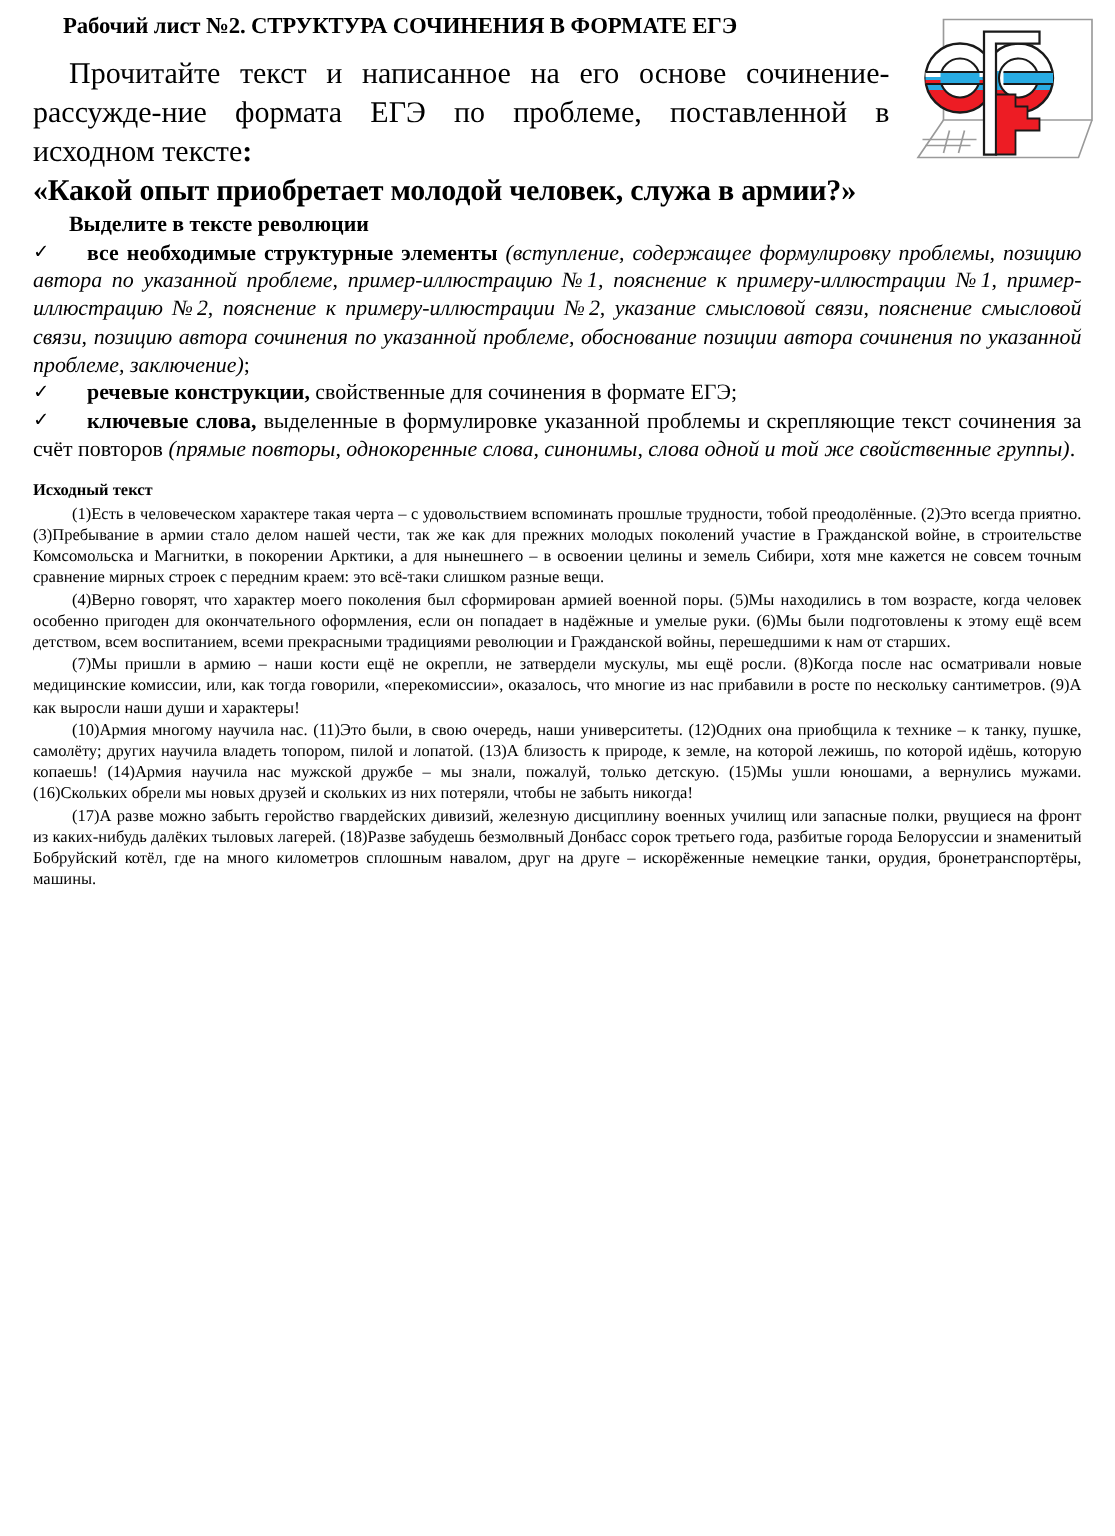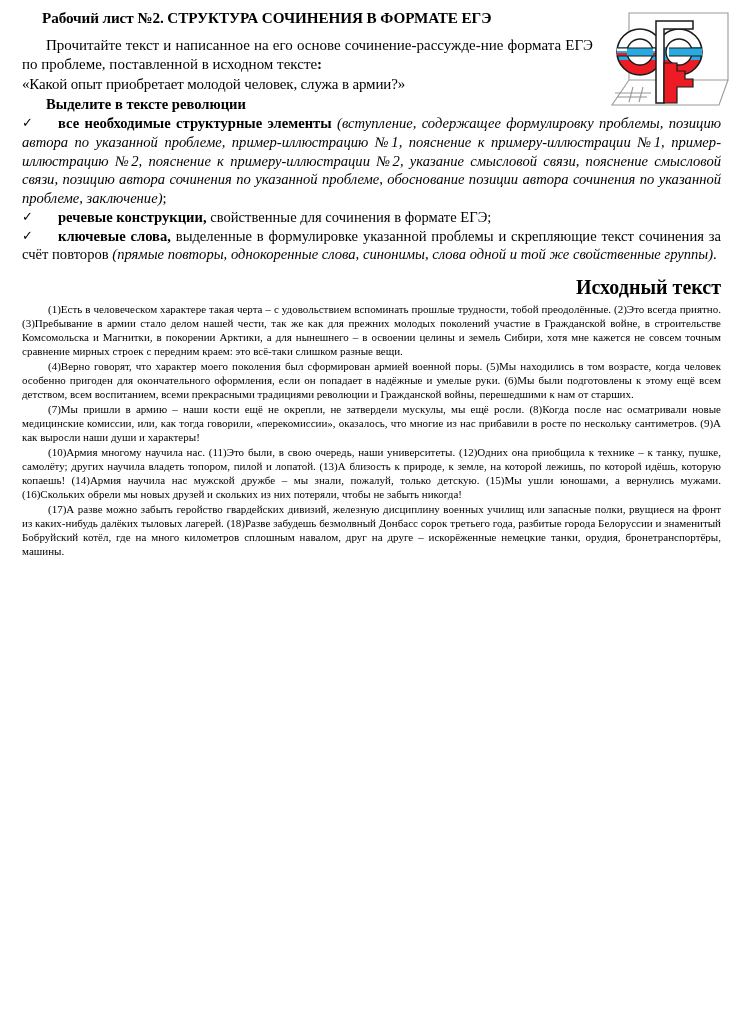--- a/index.html
+++ b/index.html
@@ -42,29 +42,29 @@
     font-weight: bold;
     line-height: 1.18;
     letter-spacing: -0.1px;
     white-space: nowrap;
   }
 
   
   .intro {
     margin: 0;
     padding: 9px 150px 0 22px;
-    font-size: 15px;
+    font-size: 20px;
     line-height: 1.30;
     text-align: justify;
     text-indent: 24px;
     hyphens: manual;
   }
   .intro .b { font-weight: bold; }
   .intro .q {
-    font-weight: normal;
+    font-weight: bold;
     display: block;
     text-indent: 0;
     white-space: nowrap;
     letter-spacing: -0.15px;
   }
 
   .subhead {
     margin: 0;
     padding: 1px 150px 0 22px;
     font-size: 14.6px;
@@ -98,23 +98,23 @@
     text-indent: 0;
     font-family: "DejaVu Sans", sans-serif;
   }
   .check-item .lead { font-weight: bold; }
   .check-item .it { font-style: italic; }
 
   
   .section-head {
     margin: 0;
     padding: 11px 22px 0 22px;
-    font-size: 20px;
-    font-weight: bold;
-    text-align: right;
+    font-size: 11px;
+    font-weight: bold;
+    text-align: left;
     line-height: 1.25;
   }
 
   
   .body-p {
     margin: 0;
     padding: 0 22px 0 22px;
     font-size: 11px;
     line-height: 1.275;
     text-align: justify;

